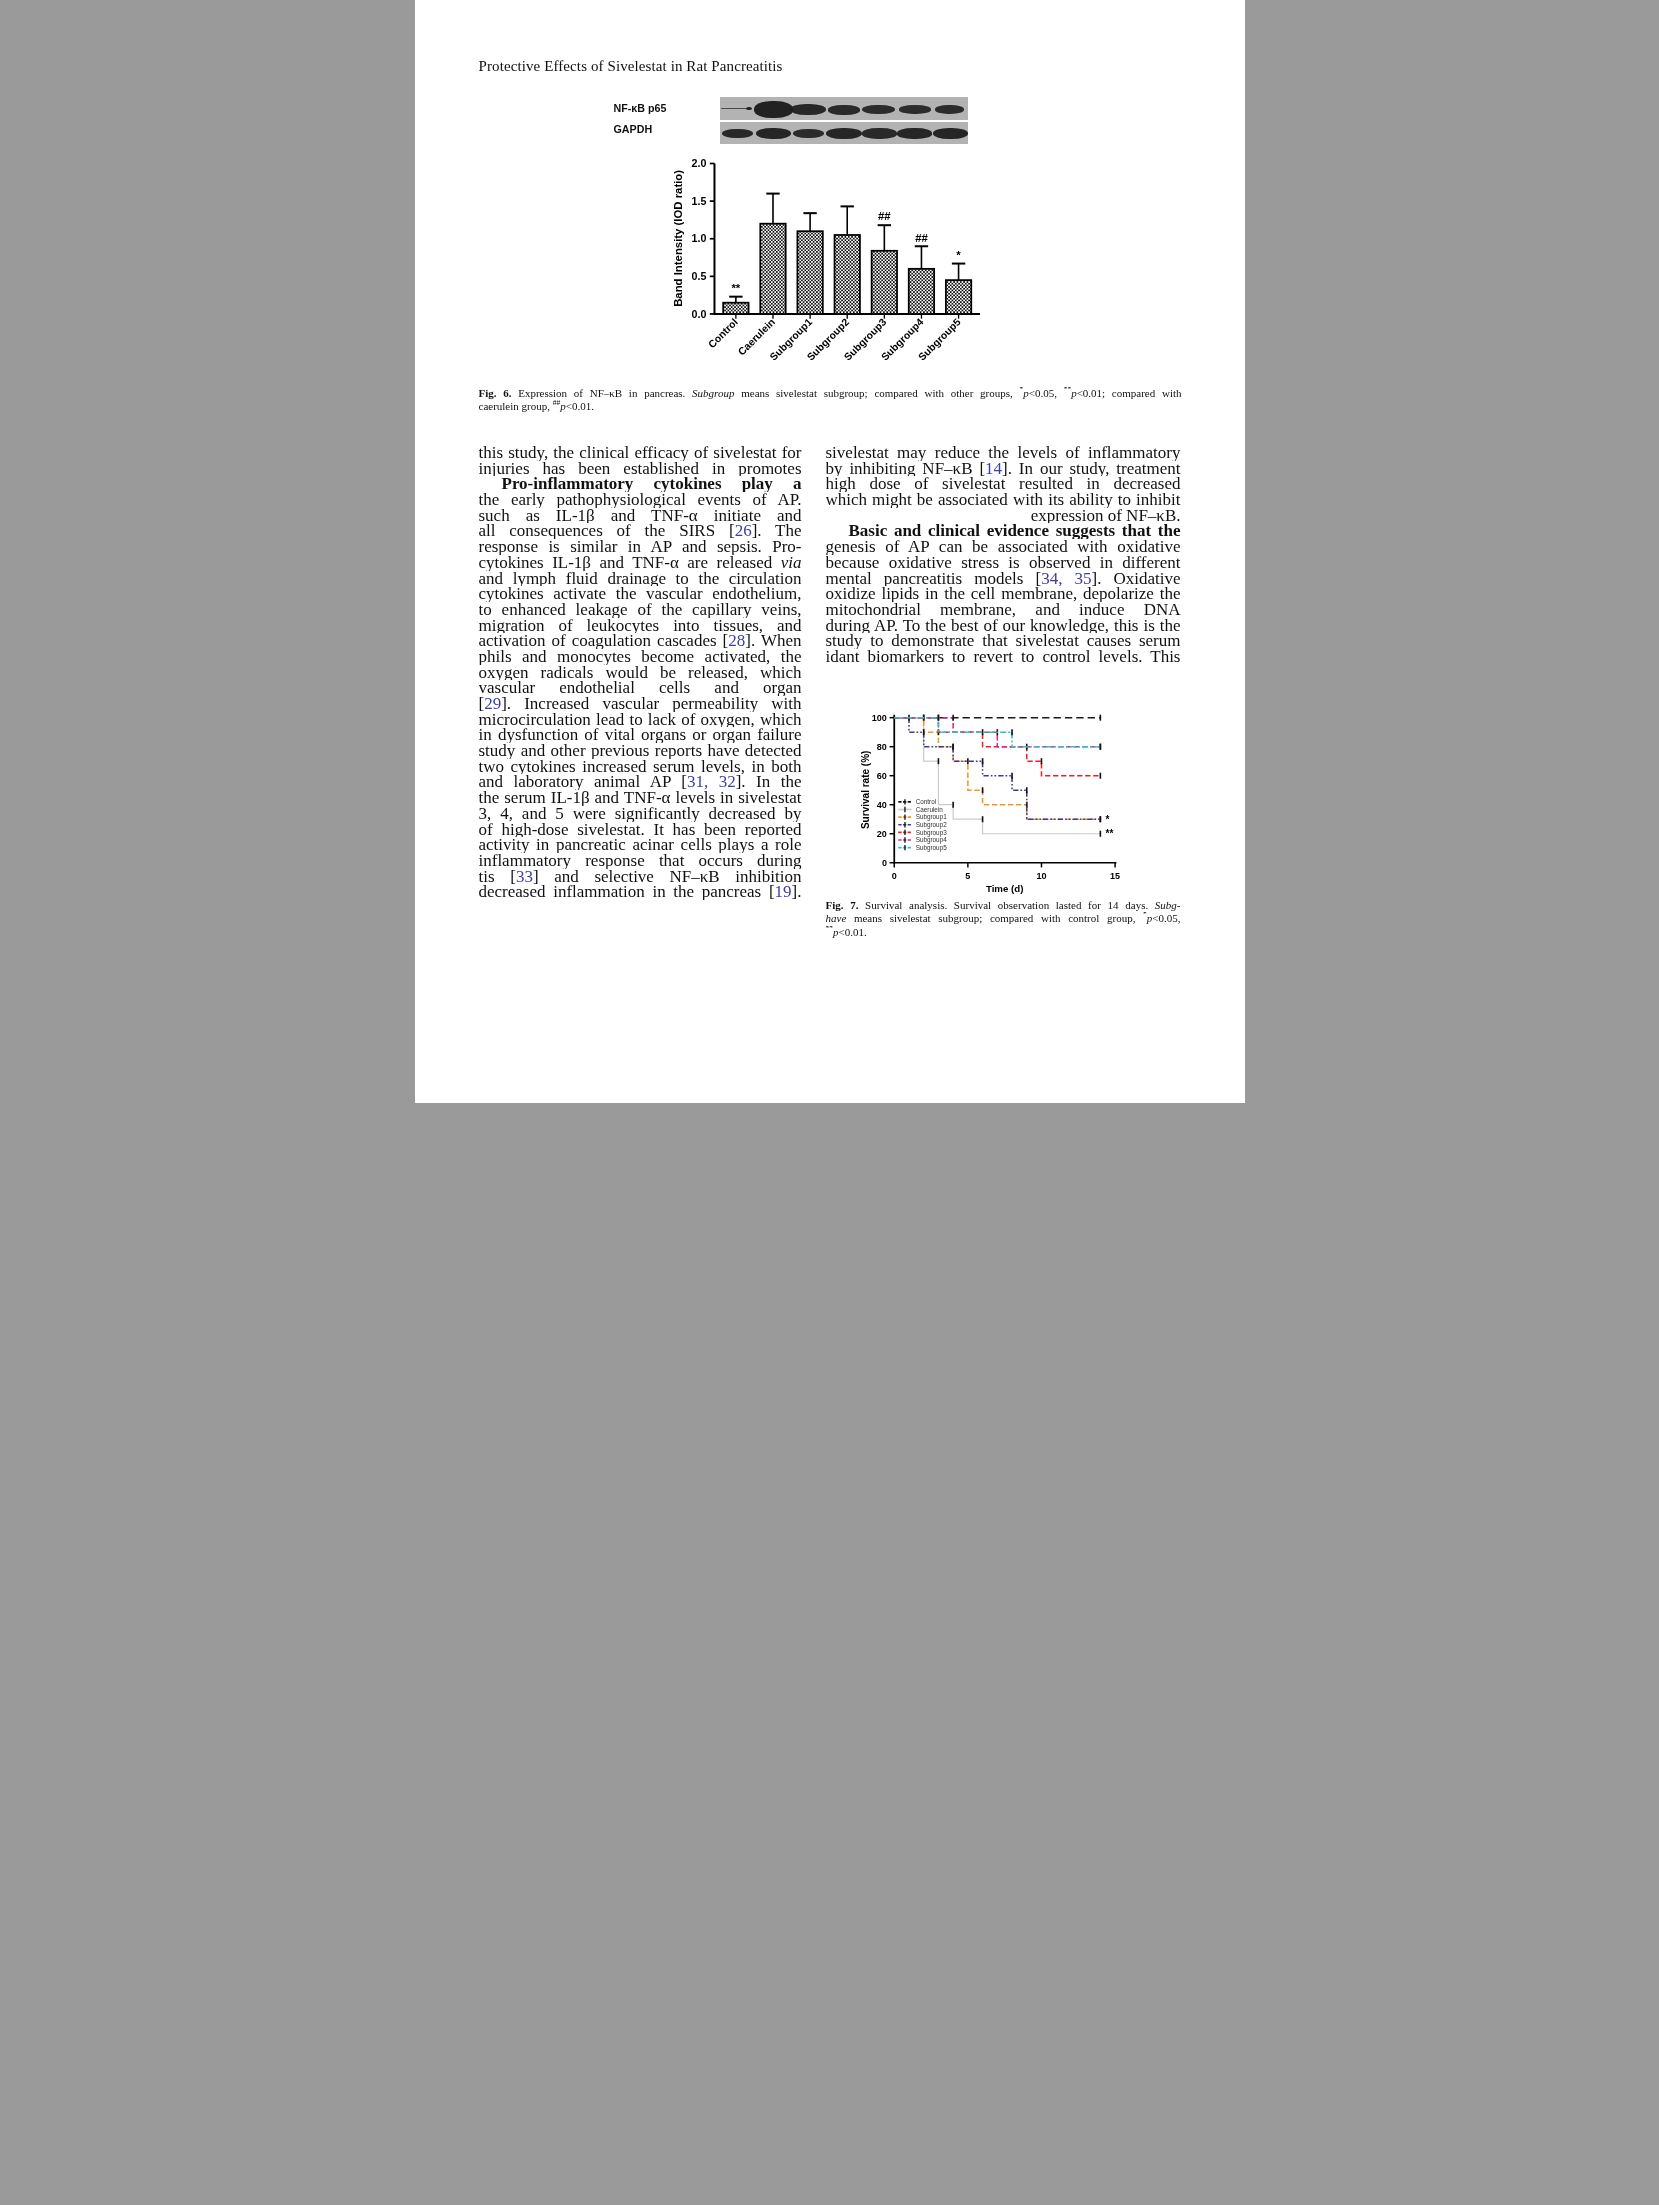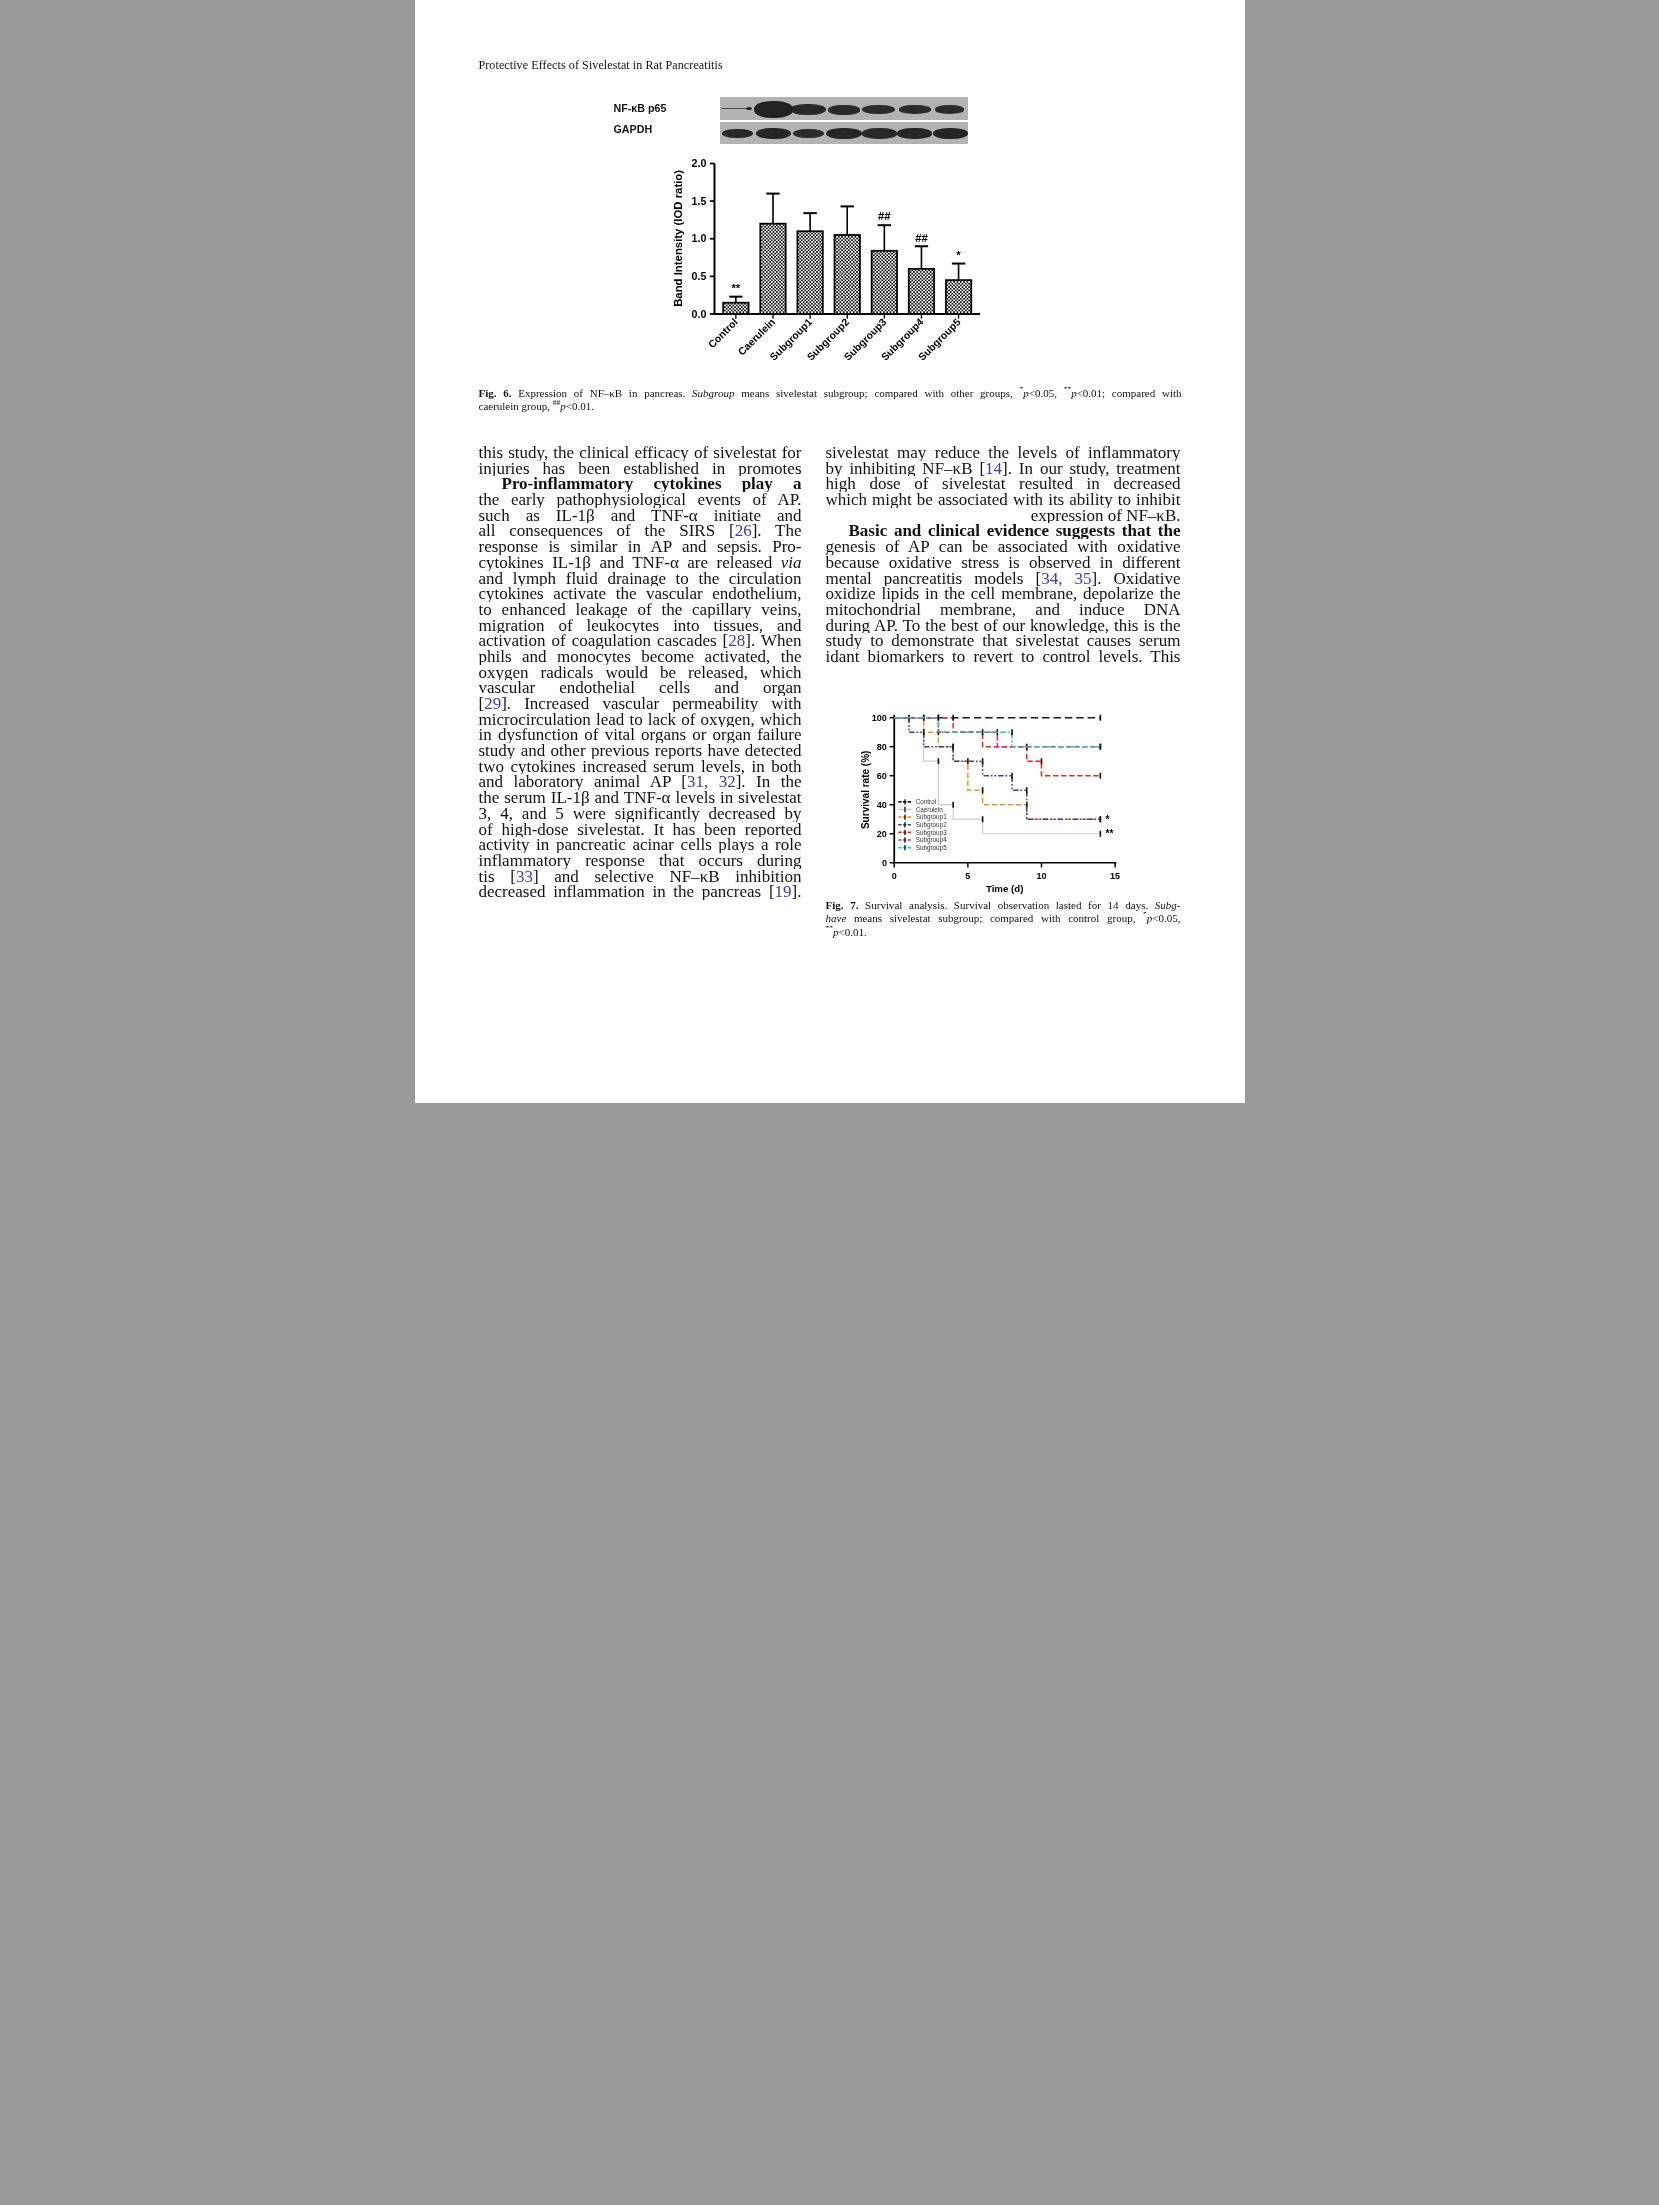--- a/index.html
+++ b/index.html
@@ -1,18 +1,18 @@
 <!DOCTYPE html>
 <html style="font-size:10.7px"><head>
 <meta charset="utf-8">
 <style>
   html,body{margin:0;padding:0;background:#9a9a9a;}
   .page{position:relative;width:830px;height:1103px;background:#ffffff;margin:0 auto;
         font-family:"Liberation Serif",serif;color:#111;}
-  .running-head{position:absolute;left:64px;top:58px;font-size:12px;letter-spacing:0.1px;}
+  .running-head{position:absolute;left:64px;top:58px;font-size:15px;letter-spacing:0.1px;}
   .blot-label{position:absolute;left:199px;width:100px;text-align:left;
               font-family:"Liberation Sans",sans-serif;font-weight:bold;font-size:10.7px;}
   #bl1{top:102px}
   #bl2{top:123px}
   .strip{position:absolute;left:305px;width:248px;background:#b3b3b3;}
   #strip1{top:97px;height:23px}
   #strip2{top:122px;height:22px}
   .band{position:absolute;background:#1e1e1e;border-radius:45%;filter:blur(0.3px);}
   .smear-line{position:absolute;background:#3a3a3a;border-radius:1.3px;filter:blur(0.3px);}
   .smear-dot{position:absolute;background:#222;border-radius:50%;filter:blur(0.3px);}

